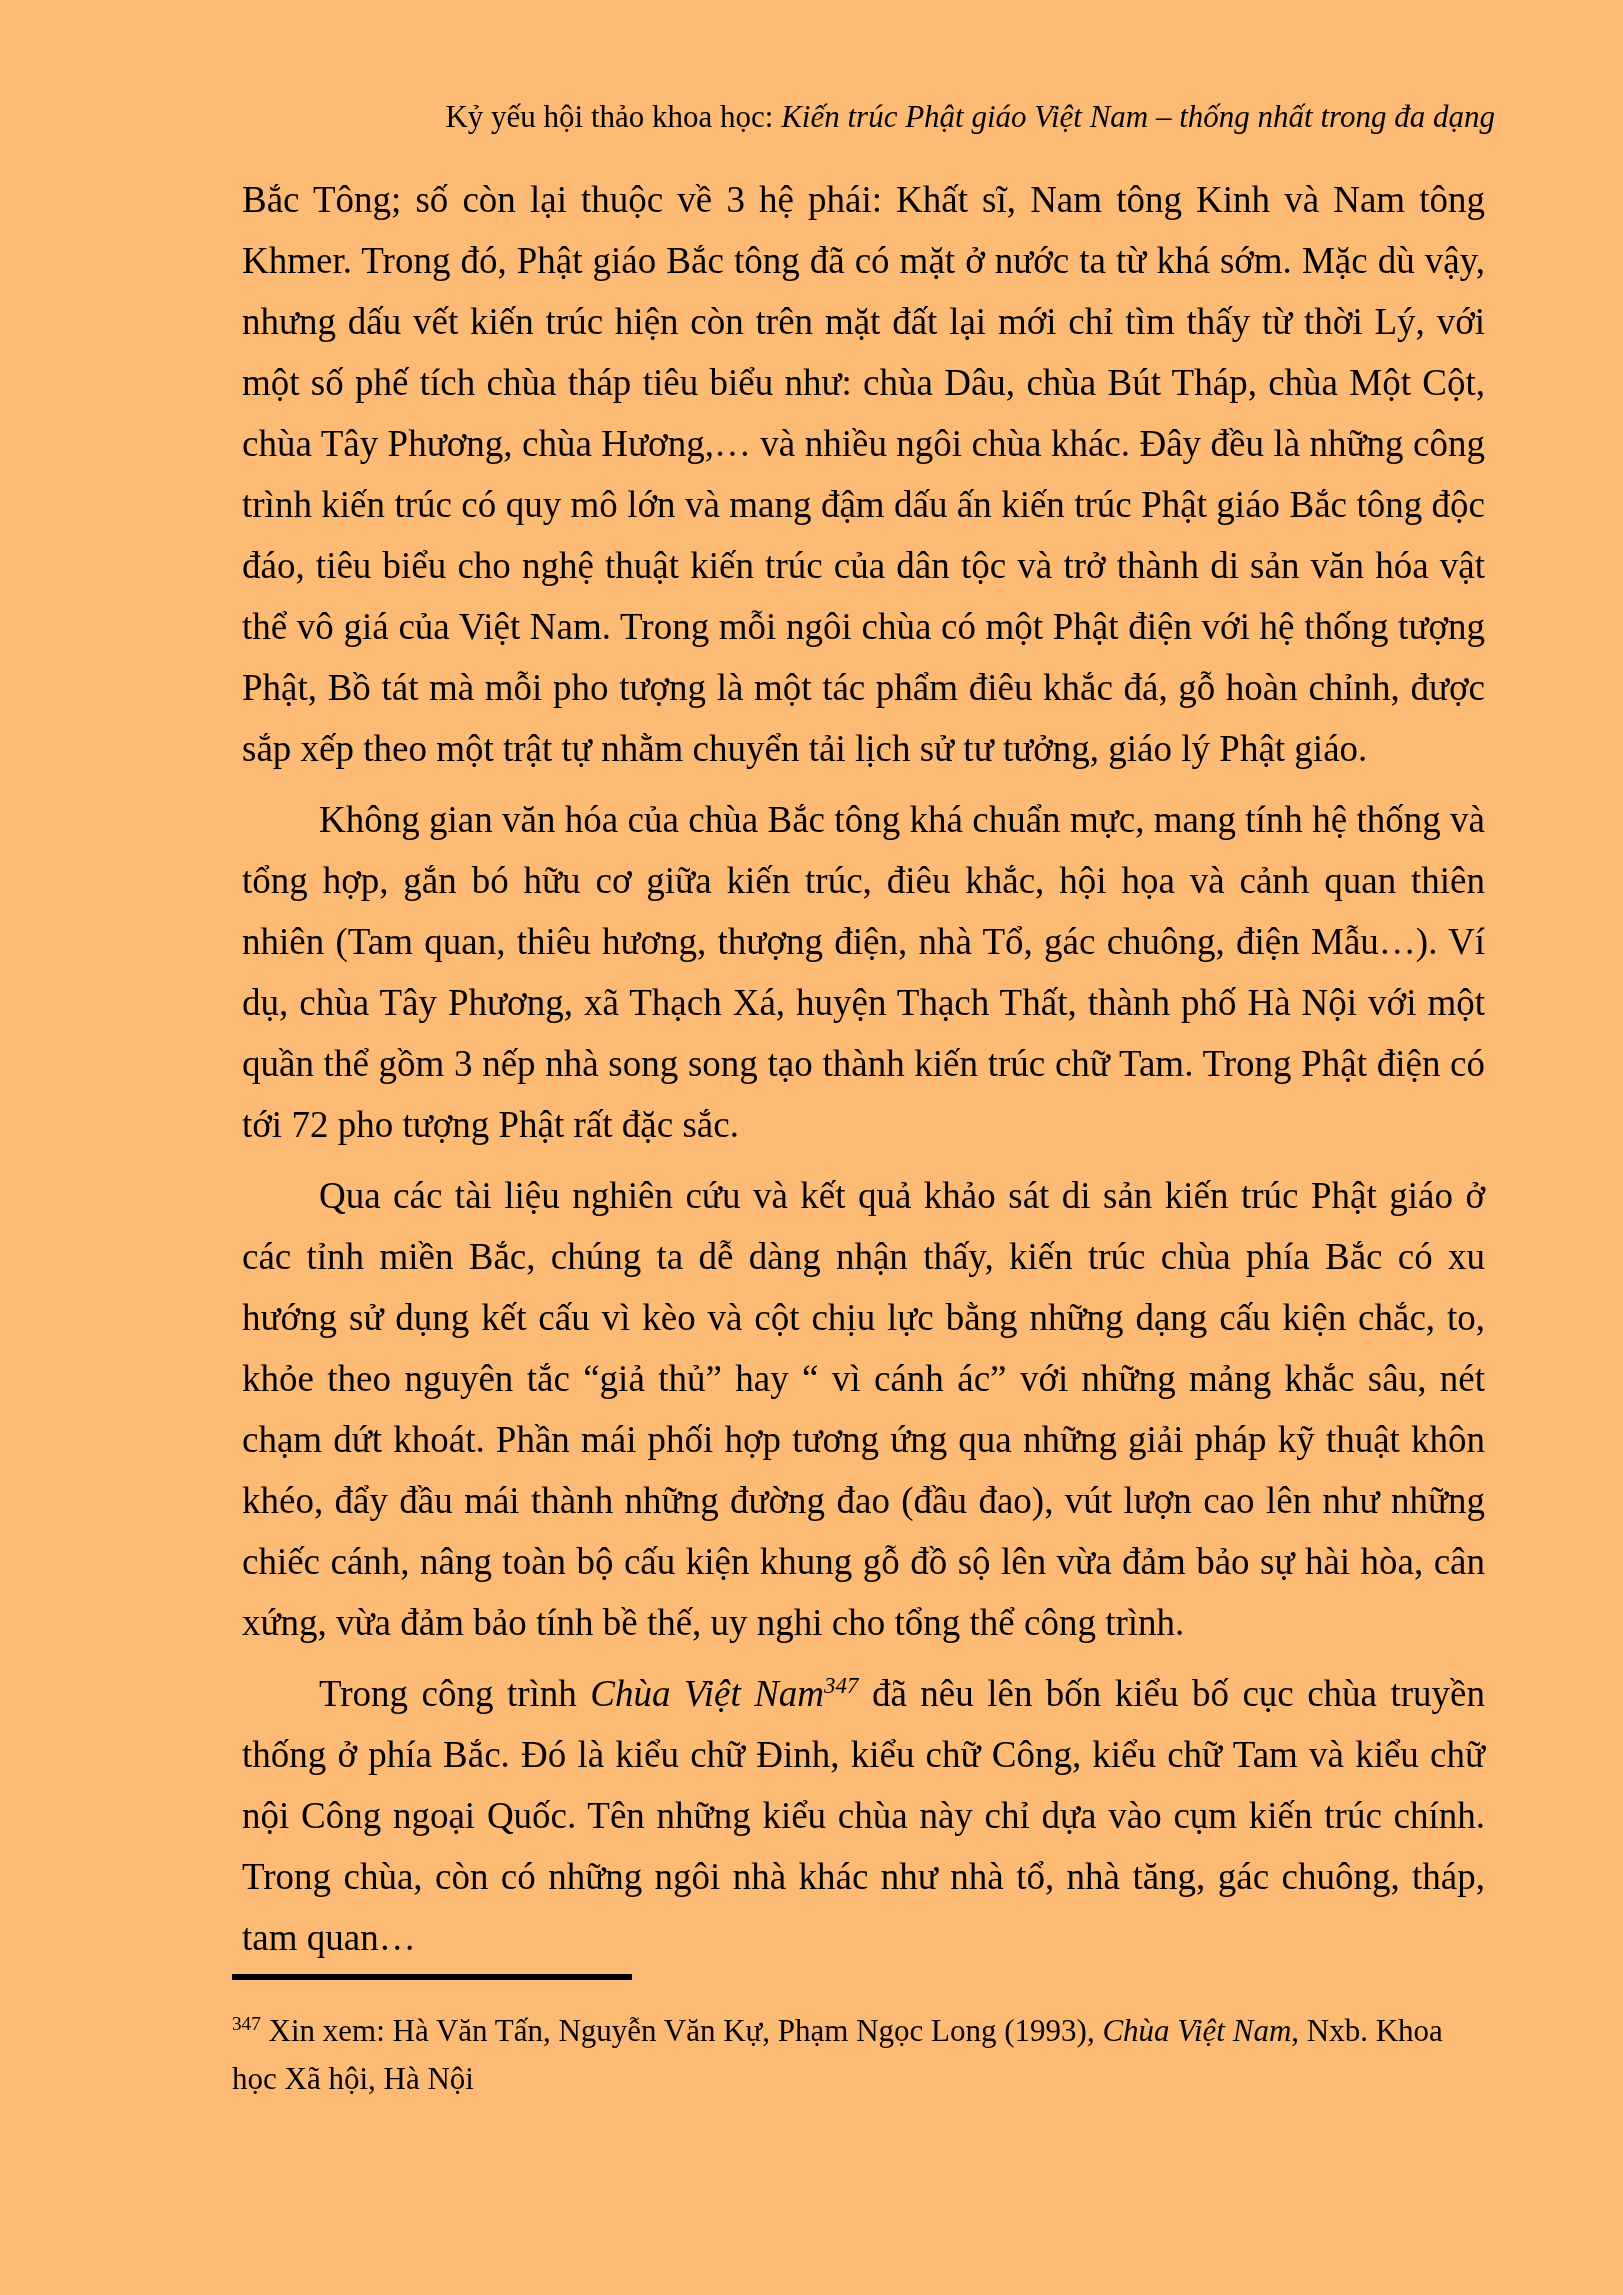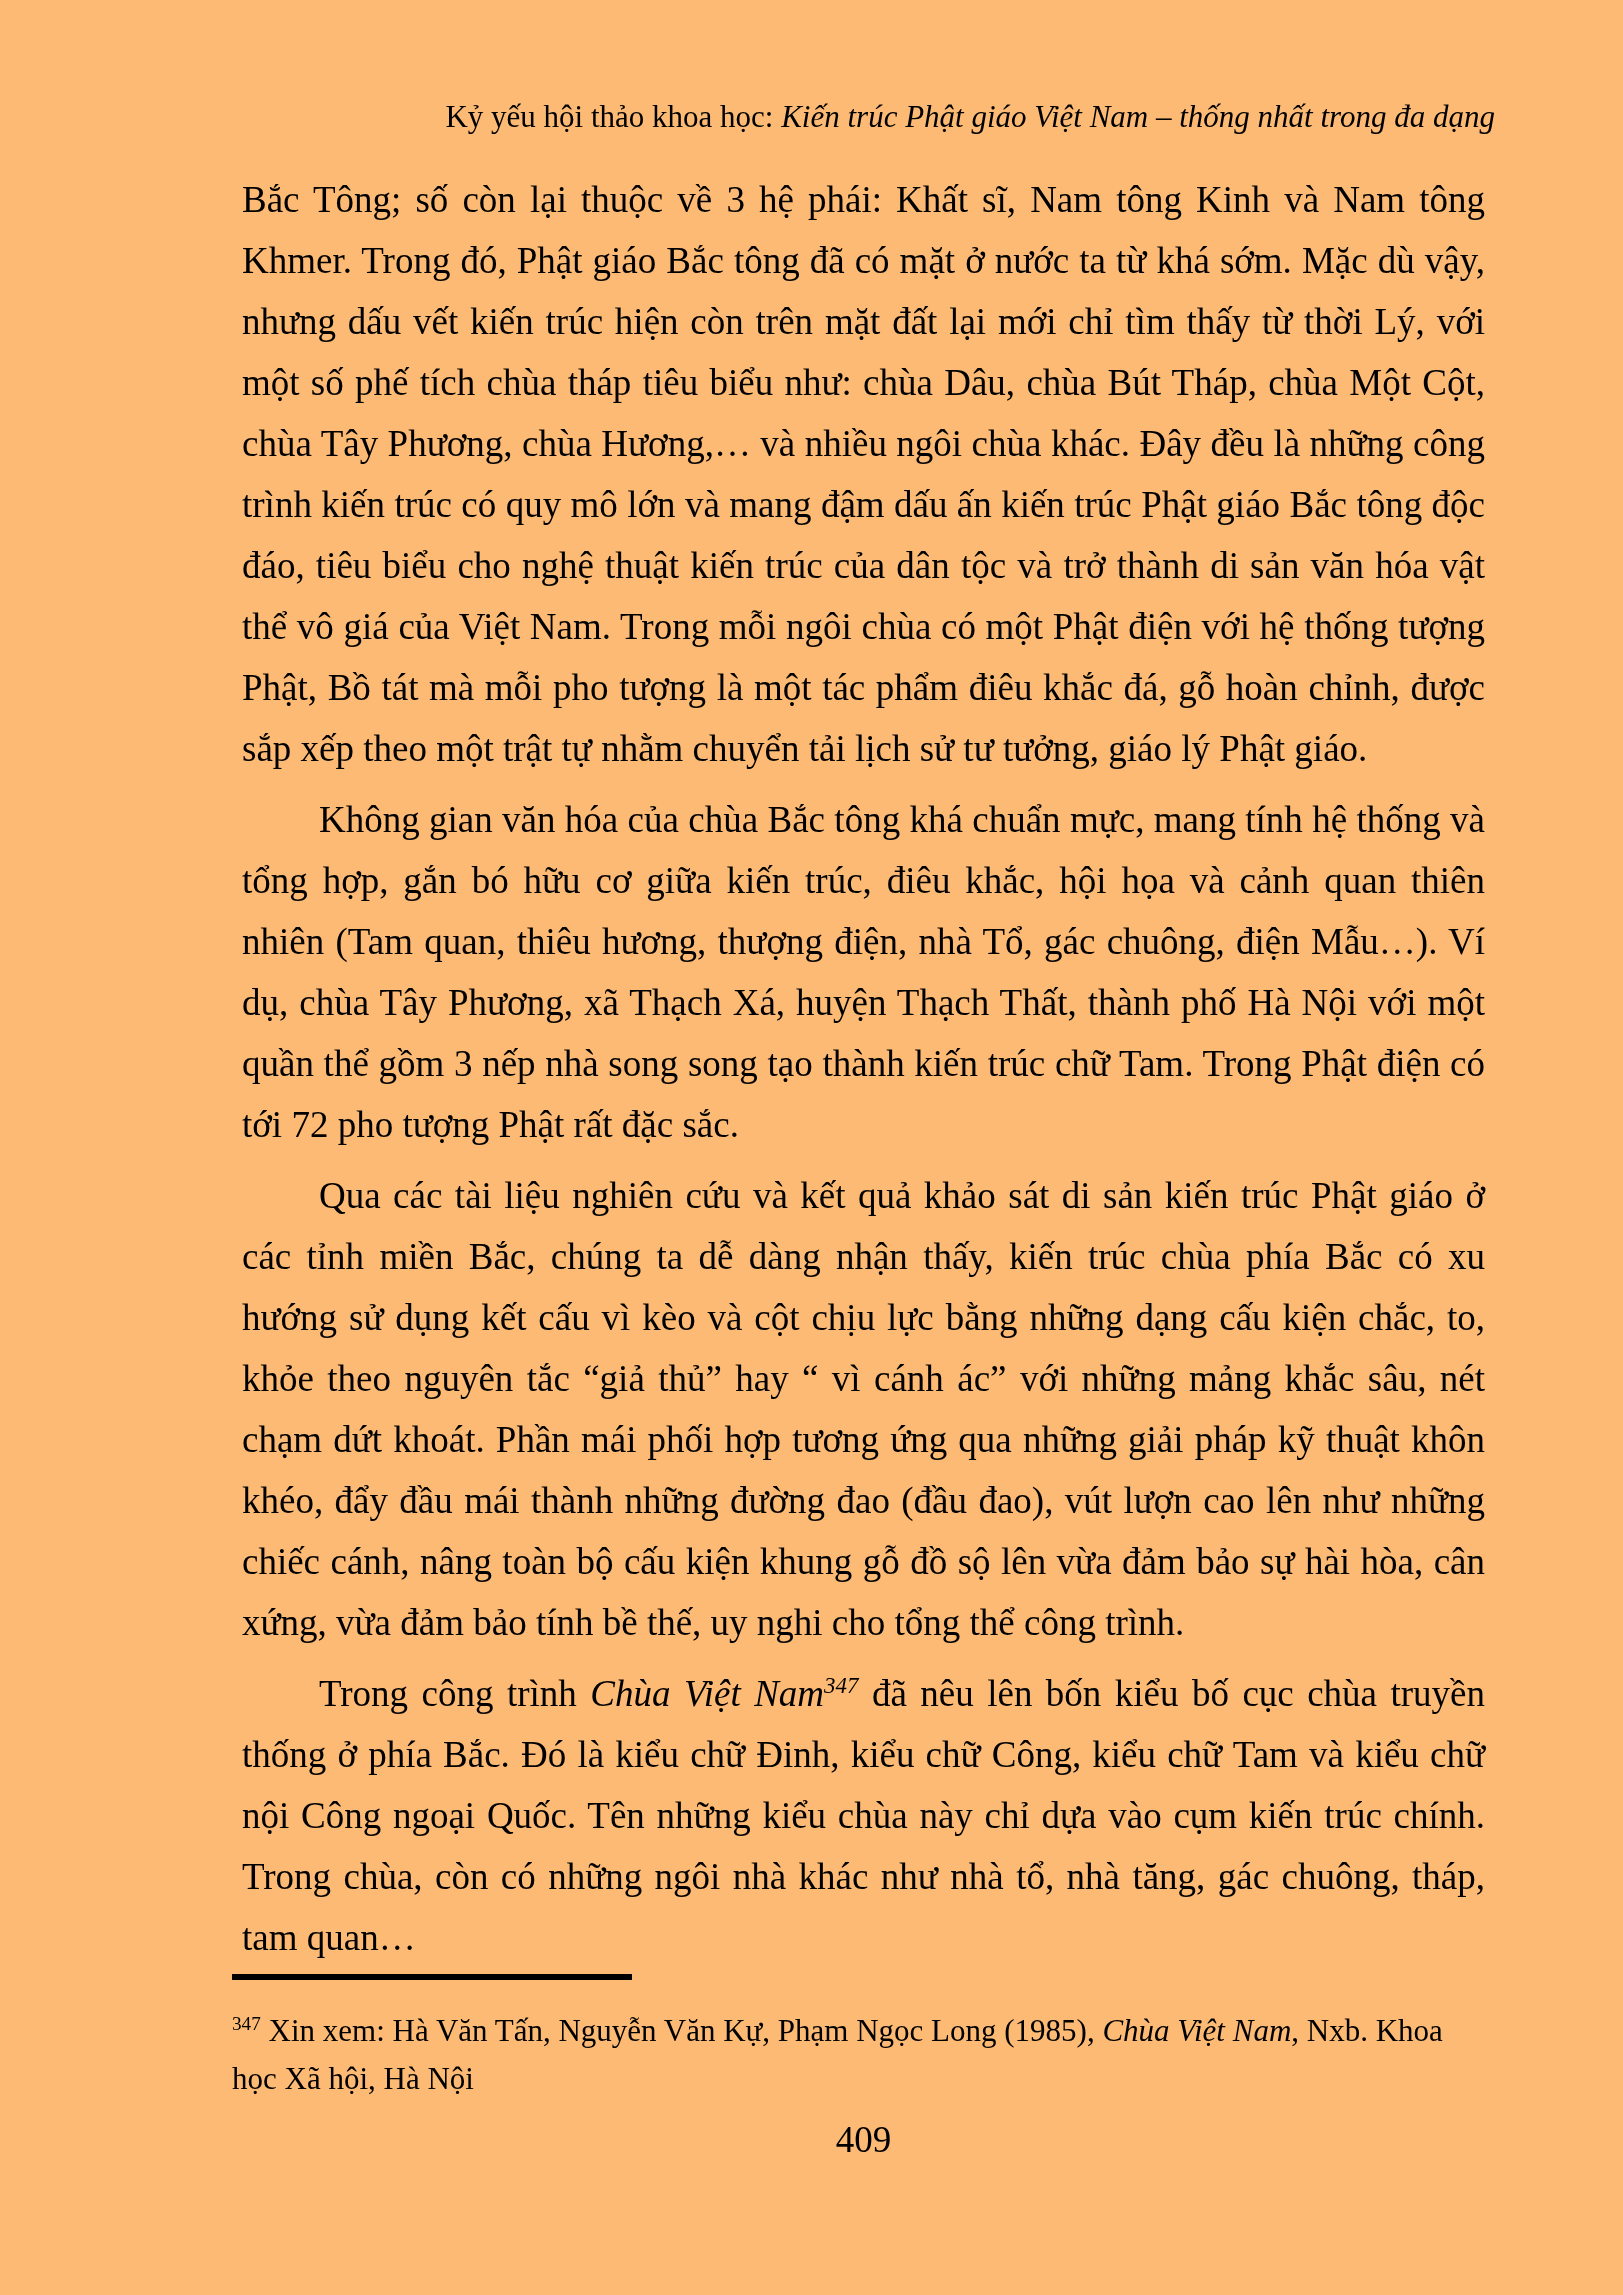--- a/index.html
+++ b/index.html
@@ -99,19 +99,18 @@
       <p>Qua các tài liệu nghiên cứu và kết quả khảo sát di sản kiến trúc Phật giáo ở các tỉnh miền Bắc, chúng ta dễ dàng nhận thấy, kiến trúc chùa phía Bắc có xu hướng sử dụng kết cấu vì kèo và cột chịu lực bằng những dạng cấu kiện chắc, to, khỏe theo nguyên tắc “giả thủ” hay “ vì cánh ác” với những mảng khắc sâu, nét chạm dứt khoát. Phần mái phối hợp tương ứng qua những giải pháp kỹ thuật khôn khéo, đẩy đầu mái thành những đường đao (đầu đao), vút lượn cao lên như những chiếc cánh, nâng toàn bộ cấu kiện khung gỗ đồ sộ lên vừa đảm bảo sự hài hòa, cân xứng, vừa đảm bảo tính bề thế, uy nghi cho tổng thể công trình.</p>
 
       <p><span>Trong công trình </span><span class="italic">Chùa Việt Nam</span><sup class="fn-ref italic">347</sup><span> đã nêu lên bốn kiểu bố cục chùa truyền thống ở phía Bắc. Đó là kiểu chữ Đinh, kiểu chữ Công, kiểu chữ Tam và kiểu chữ nội Công ngoại Quốc. Tên những kiểu chùa này chỉ dựa vào cụm kiến trúc chính. Trong chùa, còn có những ngôi nhà khác như nhà tổ, nhà tăng, gác chuông, tháp, tam quan…</span></p>
 
     </div>
 
   </div>
 
   <div class="footnote-area">
     <div class="fn-rule"></div>
-    <div class="footnote-text"><sup class="fn-ref">347</sup><span> Xin xem: Hà Văn Tấn, Nguyễn Văn Kự, Phạm Ngọc Long (1985), </span><span class="italic">Chùa Việt Nam</span><span>, Nxb. Khoa học Xã hội, Hà Nội</span></div>
+    <div class="footnote-text"><sup class="fn-ref">347</sup><span> Xin xem: Hà Văn Tấn, Nguyễn Văn Kự, Phạm Ngọc Long (1993), </span><span class="italic">Chùa Việt Nam</span><span>, Nxb. Khoa học Xã hội, Hà Nội</span></div>
   </div>
 
-  <div class="page-number">409</div>
 
 </div>
 
 
 </body></html>

